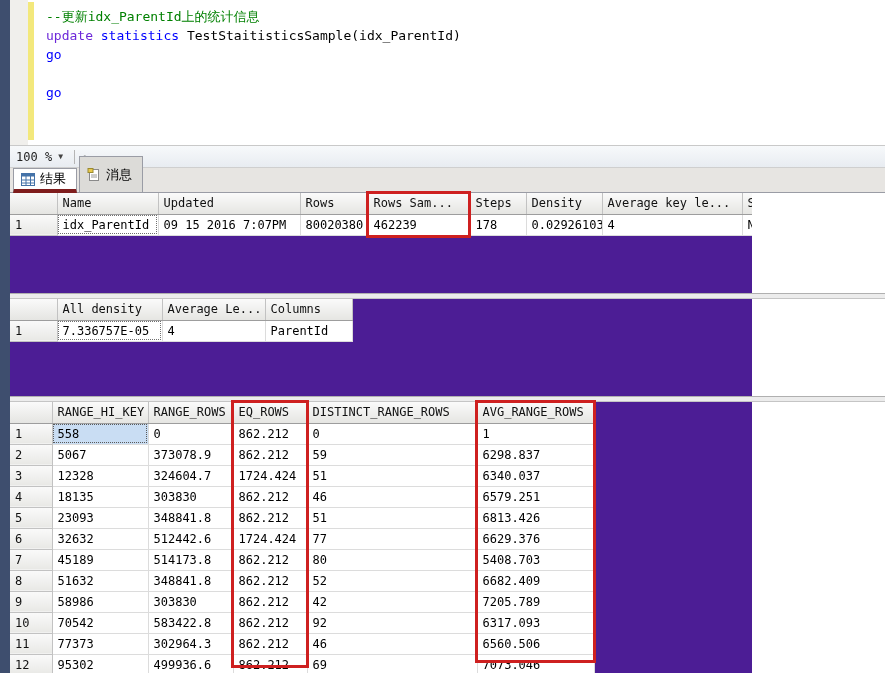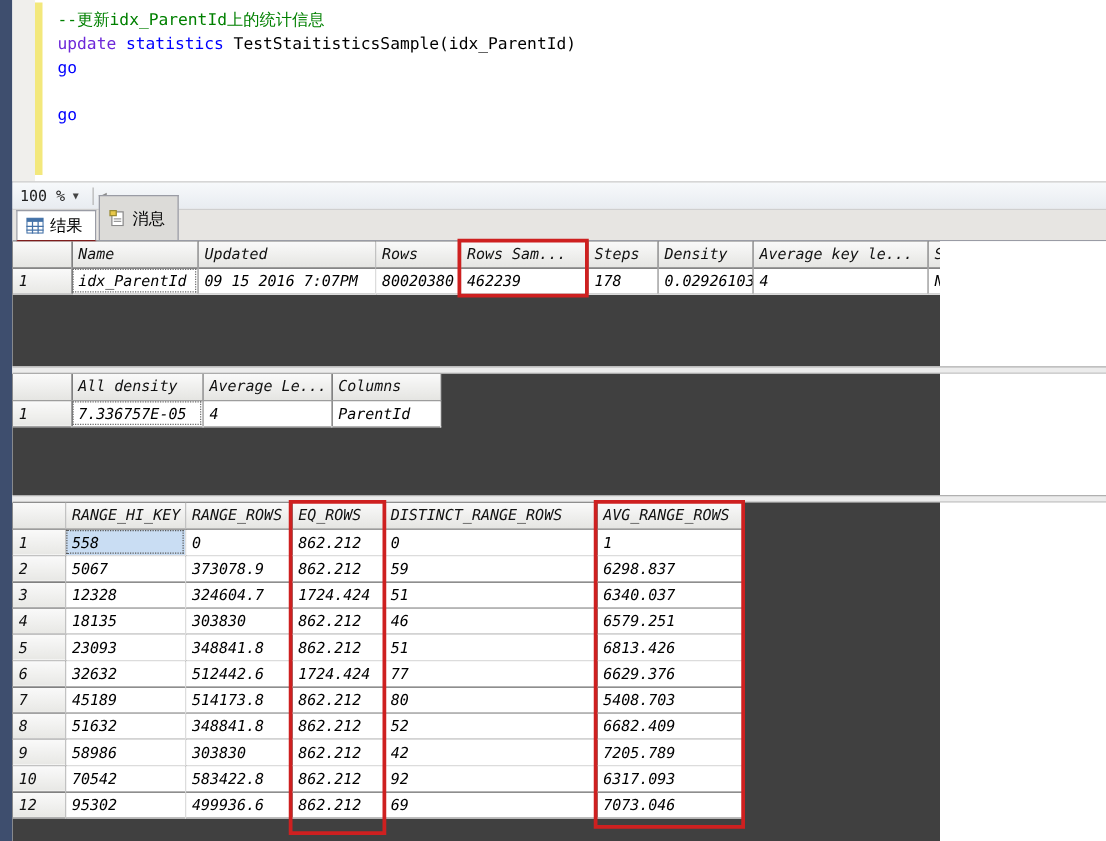--- a/index.html
+++ b/index.html
@@ -29,26 +29,26 @@
   #zoom-select { display:flex; align-items:center; gap:6px; padding:0 6px; height:100%; cursor:default; }
   #zoom-caret { font-size:8px; color:#444; }
   #zoom-sep { width:1px; height:14px; background:#b5b5b5; margin:0 5px; }
   #hscroll-left { font-size:9px; color:#8a8a8a; }
 
   
   #tab-bar { position:absolute; left:10px; top:168px; width:875px; height:25px;
     background:#e7e5e2; border-bottom:1px solid #9a9ca5; display:flex; align-items:flex-end; padding-left:3px; }
   .tab { display:flex; align-items:center; gap:5px; height:36px; padding:0 10px 0 7px; font-size:13px;
     border:1px solid #9a9ca5; border-bottom:none; background:#dcdbd8; margin-right:2px; position:relative; }
-  .tab.active { background:#fff; height:25px; margin-bottom:-1px; border-bottom:1px solid #7f1d1d; z-index:2; }
+  .tab.active { background:#fff; height:25px; margin-bottom:-1px; border-bottom:4px solid #7f1d1d; z-index:2; }
   .tab-icon { width:14px; height:13px; display:inline-block; }
 
   
   #results { position:absolute; left:10px; top:193px; width:875px; height:480px; background:#fff; }
-  .pane { position:absolute; left:0; width:742px; background:#404040; overflow:hidden;font-style:italic; }
+  .pane { position:absolute; left:0; width:742px; background:#4c1d95; overflow:hidden; }
   #pane-1 { top:0; height:100px; }
   #pane-2 { top:106px; height:97px; }
   #pane-3 { top:209px; height:271px; }
   .splitter { position:absolute; left:0; width:875px; height:6px; background:#ececec;
     border-top:1px solid #b0b0b0; border-bottom:1px solid #c5c5c5; }
   #splitter-1 { top:100px; }
   #splitter-2 { top:203px; }
 
   table.grid { border-collapse:collapse; table-layout:fixed; font-size:12px; }
   table.grid th, table.grid td { height:21px; padding:1px 5px; white-space:nowrap; overflow:hidden; text-align:left; }
@@ -289,20 +289,28 @@
             </tr>
             <tr>
               <td class="rh">10</td>
               <td class="gc">70542</td>
               <td class="gc">583422.8</td>
               <td class="gc">862.212</td>
               <td class="gc">92</td>
               <td class="gc">6317.093</td>
             </tr>
             <tr>
+              <td class="rh">11</td>
+              <td class="gc">77373</td>
+              <td class="gc">302964.3</td>
+              <td class="gc">862.212</td>
+              <td class="gc">46</td>
+              <td class="gc">6560.506</td>
+            </tr>
+            <tr>
               <td class="rh">12</td>
               <td class="gc">95302</td>
               <td class="gc">499936.6</td>
               <td class="gc">862.212</td>
               <td class="gc">69</td>
               <td class="gc">7073.046</td>
             </tr>
           </tbody>
         </table>
     </div>

